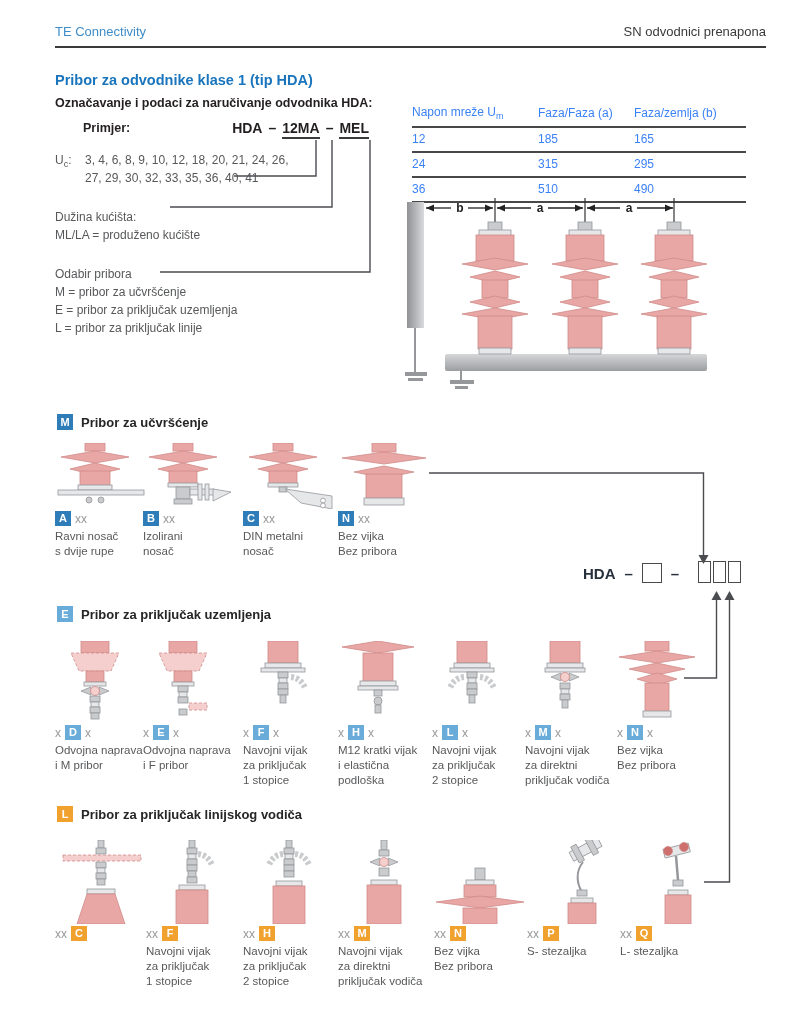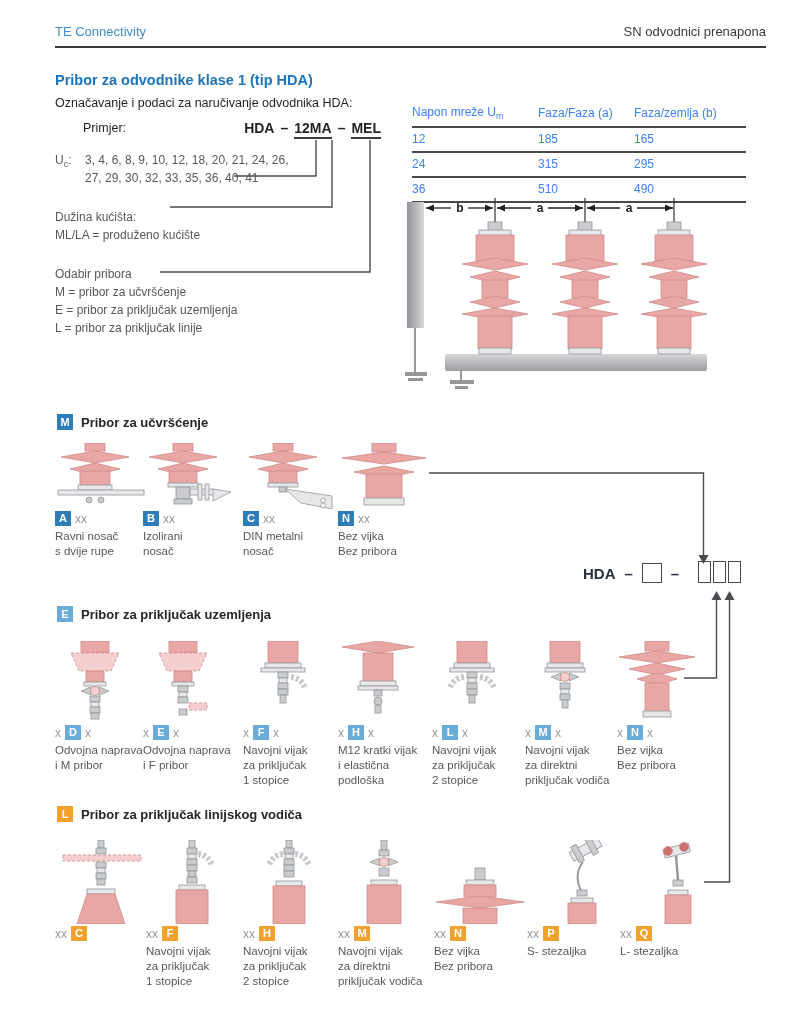--- a/index.html
+++ b/index.html
@@ -7,28 +7,28 @@
         font-family:"Liberation Sans","DejaVu Sans",sans-serif;-webkit-font-smoothing:antialiased;}
   
   .top-header{position:absolute;left:55px;right:21px;top:24px;display:flex;justify-content:space-between;font-size:13px;}
   .brand{color:#3e8dc9;}
   .doc-title{color:#3a3a3c;}
   .header-rule{position:absolute;left:55px;right:21px;top:46px;border-top:2px solid #3a3a3c;}
   
   .page-title{position:absolute;left:55px;top:72px;font-size:14.5px;font-weight:bold;color:#1a75bc;}
   
   .left-col{position:absolute;left:55px;top:95px;width:352px;font-size:12px;line-height:18px;color:#57585a;}
-  .h-bold{font-size:12.5px;font-weight:normal;color:#231f20;line-height:16px;}
+  .h-bold{font-size:12.5px;font-weight:bold;color:#231f20;line-height:16px;}
   .primjer{margin-top:9px;height:18px;padding-left:28px;}
   .uc-row{margin-top:13px;display:flex;}
   .uc-label{width:30px;flex:none;}
   .blk{margin-top:21px;}
   sub{font-size:9px;}
   
-  .ex-code{position:absolute;left:236px;top:120px;width:145px;text-align:right;font-size:14px;font-weight:bold;color:#231f20;white-space:nowrap;}
+  .ex-code{position:absolute;left:224px;top:120px;width:145px;text-align:right;font-size:14px;font-weight:bold;color:#231f20;white-space:nowrap;}
   .ex-code .u{border-bottom:2px solid #3a3a3c;padding-bottom:1px;}
   .ex-code .sp{display:inline-block;width:6px;}
   
   .order-table{position:absolute;left:412px;top:93px;width:336px;}
   .order-table .tbl-title{font-size:12.5px;font-weight:bold;color:#231f20;}
   table.req{border-collapse:collapse;table-layout:fixed;width:334px;margin-top:9px;font-size:12px;color:#3b82f6;}
   table.req th{font-weight:normal;text-align:left;padding:3px 0 5px 0;border-bottom:2px solid #48484a;}
   table.req td{padding:4px 0 5px 0;border-bottom:2px solid #48484a;}
   .c1{width:126px;}.c2{width:96px;}.c3{width:112px;}
   

